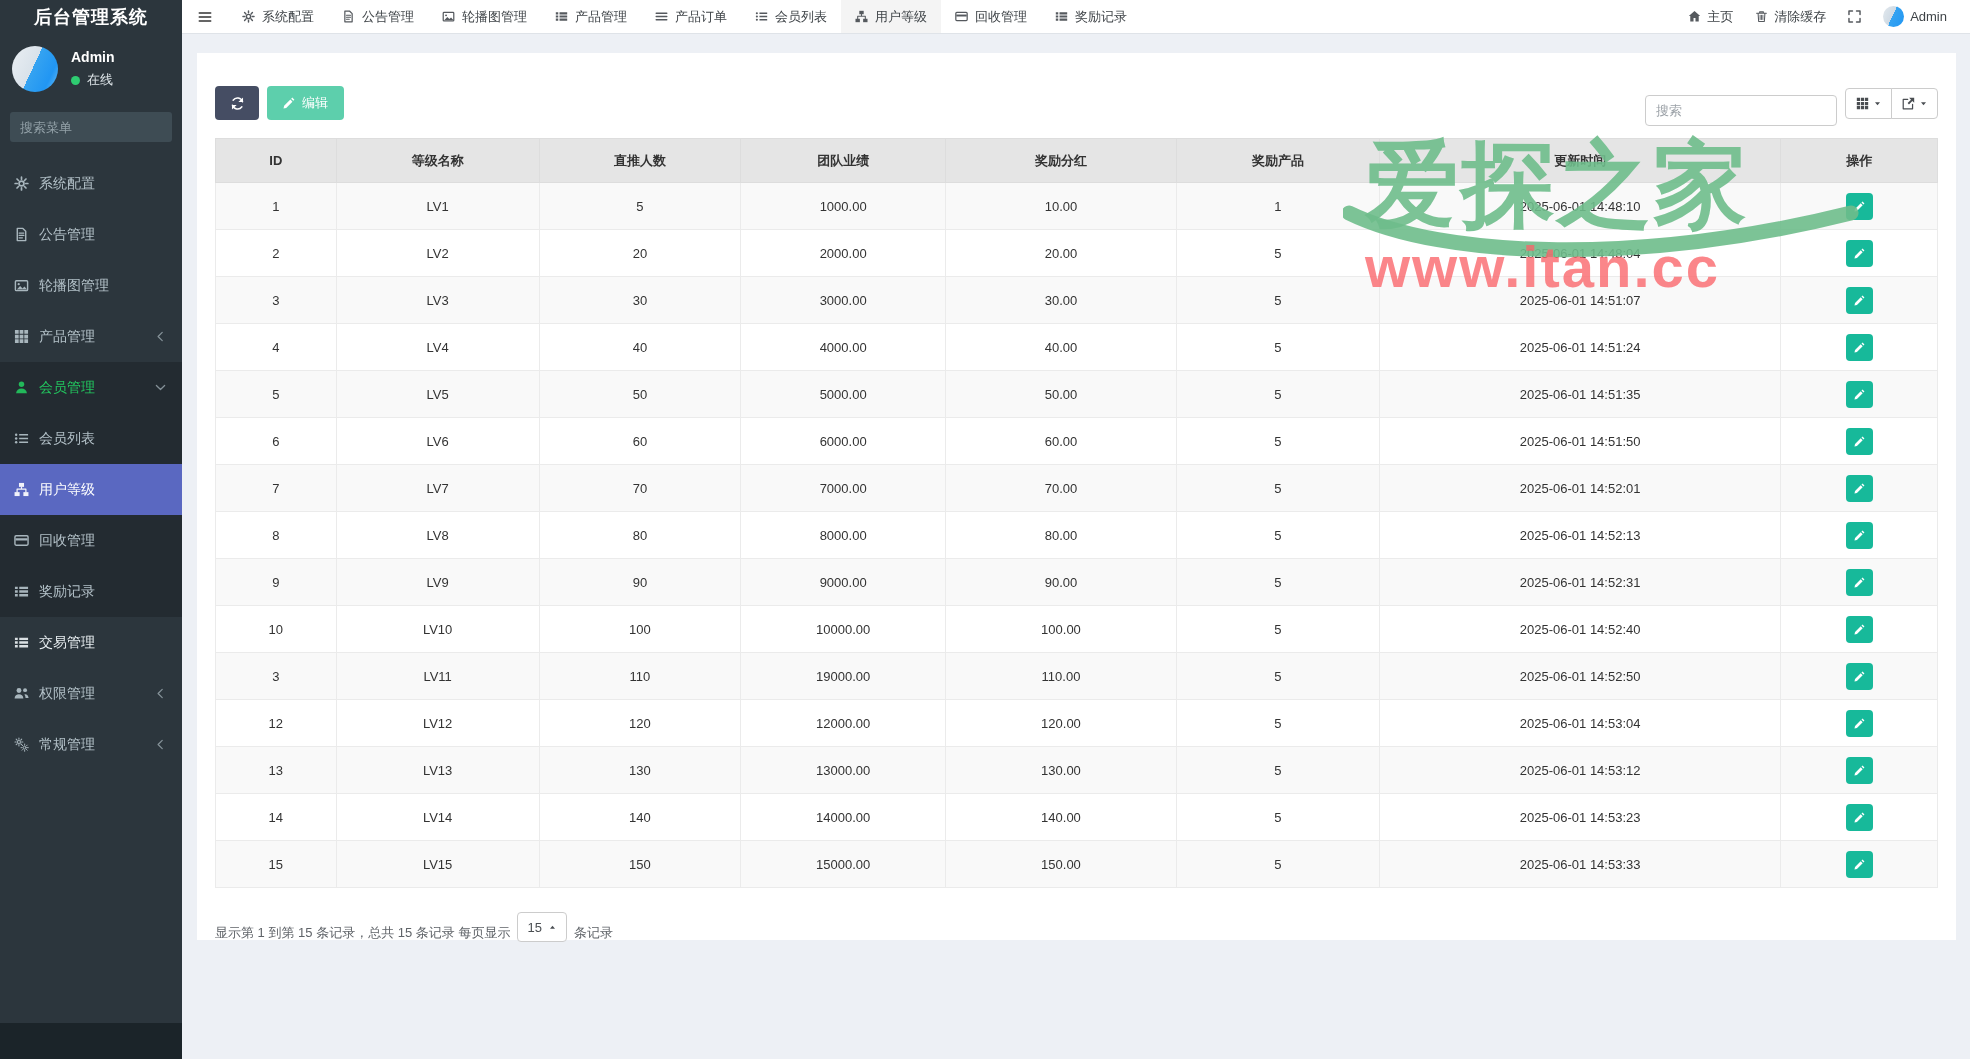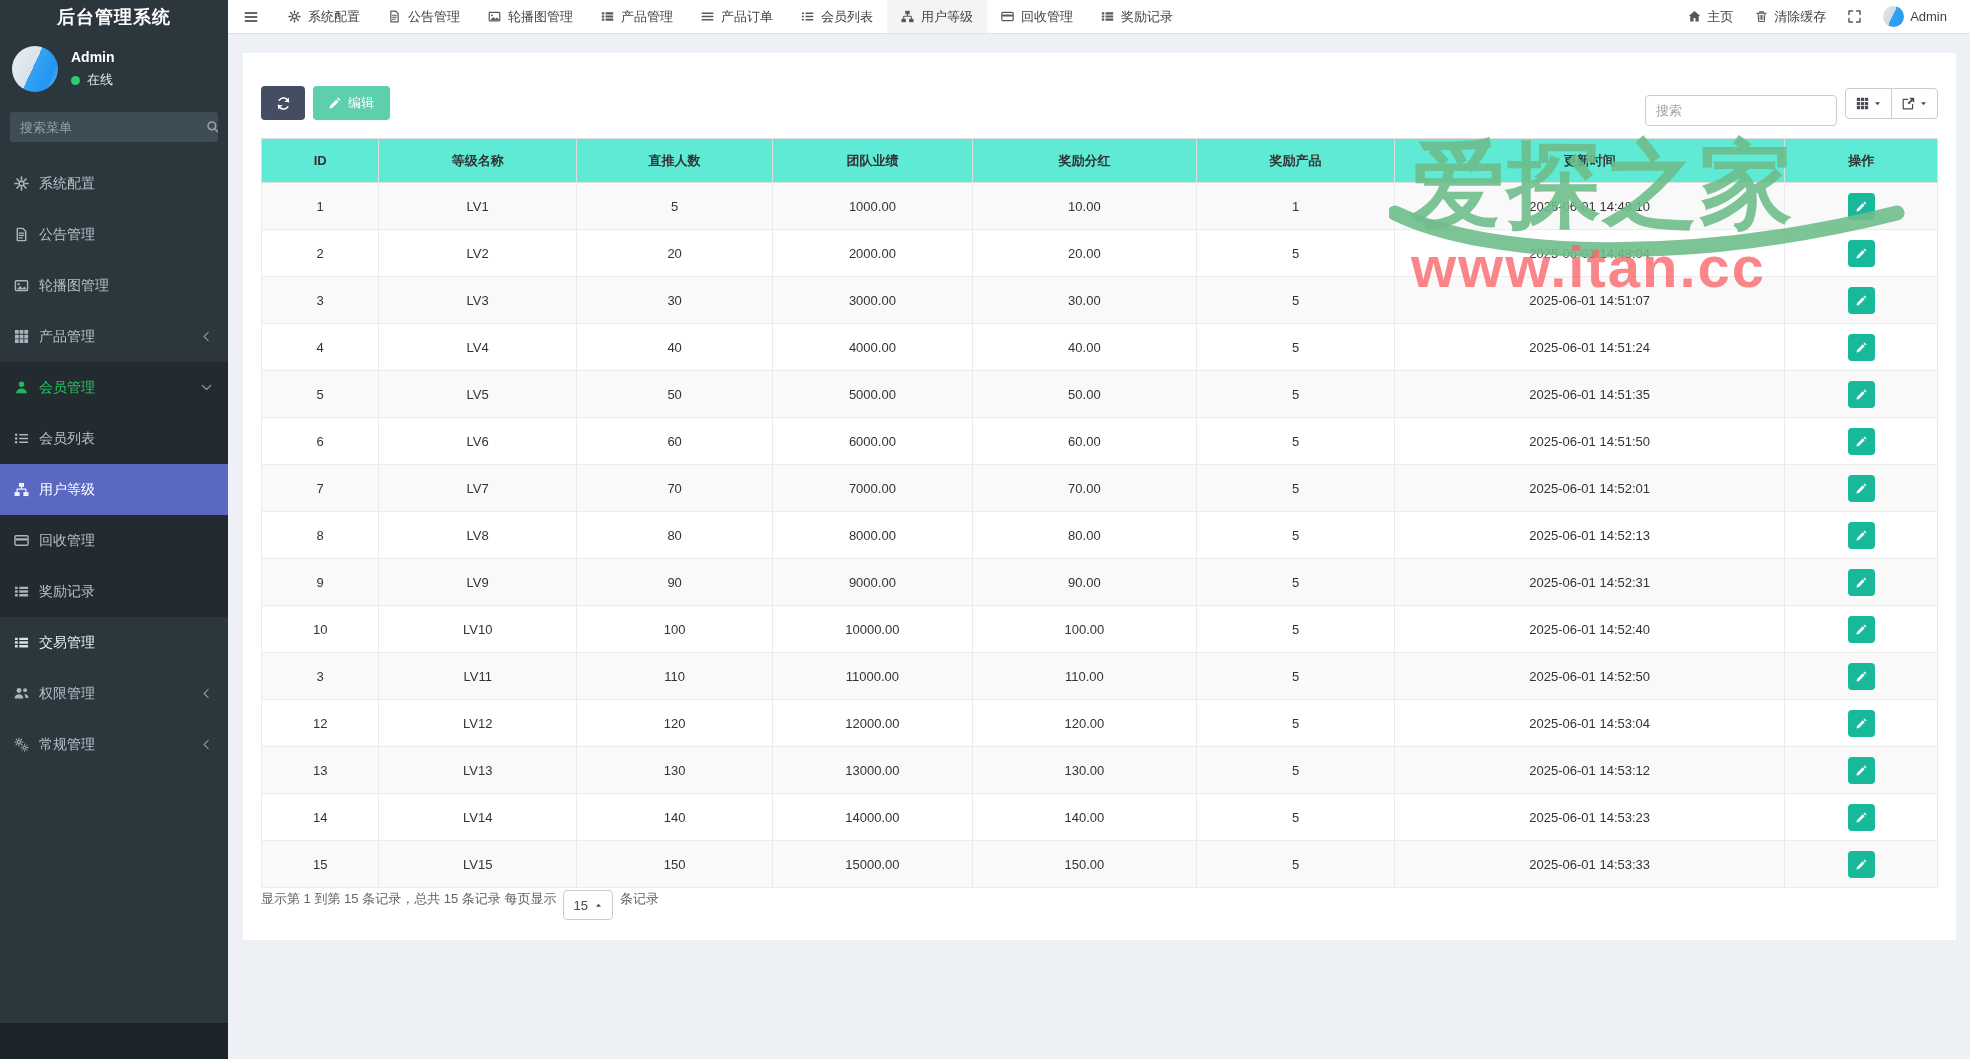--- a/index.html
+++ b/index.html
@@ -6,21 +6,21 @@
   html,body { width:1970px; height:1059px; overflow:hidden; }
   body {
     font-family:"Liberation Sans","DejaVu Sans",sans-serif;
     background:#edf0f5; display:flex; color:#333;
   }
   .ic { width:14px; height:14px; fill:currentColor; flex:none; }
   .ic .st { fill:none; stroke:currentColor; stroke-linecap:round; stroke-linejoin:round; }
   .ic .w11{stroke-width:1.1}.ic .w13{stroke-width:1.3}.ic .w15{stroke-width:1.5}.ic .w18{stroke-width:1.8}
 
   
-  .sidebar { width:228px; height:100%; background:#2c363d; color:#b3c1c8; flex:none; position:relative; z-index:10; }
+  .sidebar { width:182px; height:100%; background:#2c363d; color:#b3c1c8; flex:none; position:relative; z-index:10; }
   .brand { height:34px; line-height:34px; text-align:center; color:#fff; font-weight:bold; font-size:18px; letter-spacing:1px; }
   .user-panel { display:flex; align-items:center; gap:13px; padding:12px 12px 10px; }
   .avatar-lg { width:46px; height:46px; border-radius:50%;
     background:linear-gradient(115deg,#eaeff3 0%,#d9e2ea 46%,#35a3f1 46%,#2196f3 78%,#6ec0f7 100%); }
   .user-name { font-size:14px; font-weight:bold; color:#fff; margin-bottom:6px; }
   .user-status { font-size:13px; color:#dfe6ea; display:flex; align-items:center; gap:7px; }
   .dot { width:9px; height:9px; border-radius:50%; background:#2ecc71; display:inline-block; }
   .sidebar-search { margin:10px 10px 16px; height:30px; display:flex; background:#3e4c54; border-radius:3px; overflow:hidden; }
   .sidebar-search input { flex:1; background:transparent; border:none; outline:none; color:#eee; font-size:13px; padding:3px 10px; font-family:inherit; }
   .sidebar-search input::placeholder { color:#93a1a8; }
@@ -62,27 +62,27 @@
   .search-input { width:192px; height:31px; border:1px solid #ccc; border-radius:4px; padding:0 10px; font-size:13px; color:#555; outline:none; margin-right:8px; font-family:inherit;margin-top:15px; }
   .search-input::placeholder { color:#9aa0a6; }
   .btn-group { display:flex; }
   .btn-tool { width:47px; height:31px; background:#fff; border:1px solid #ccc; color:#4a4e52; display:flex; align-items:center; justify-content:center; gap:4px; cursor:pointer; }
   .btn-tool:first-child { border-radius:4px 0 0 4px; }
   .btn-tool + .btn-tool { margin-left:-1px; border-radius:0 4px 4px 0; }
   .btn-tool .ic { width:13px; height:13px; }
   .btn-tool .caret { width:9px; height:9px; }
 
   table.grid { width:100%; border-collapse:collapse; margin-top:12px; font-size:13px; color:#333; table-layout:fixed; }
-  table.grid th { height:44px; border:1px solid #ddd; font-weight:bold; text-align:center; background:#5eead4; }
+  table.grid th { height:44px; border:1px solid #ddd; font-weight:bold; text-align:center; background:#e5e5e5; }
   table.grid td { height:47px; border:1px solid #ebebeb; text-align:center; }
   table.grid tbody tr:nth-child(odd) td { background:#f9f9f9; }
   .btn-action { width:27px; height:27px; background:#17b99a; border-radius:4px; color:#fff; display:inline-flex; align-items:center; justify-content:center; border:none; cursor:pointer; }
   .btn-action .ic { width:11px; height:11px; }
 
-  .pagination { display:flex; align-items:flex-start; margin-top:2px; font-size:13px; color:#5f6368; }
+  .pagination { display:flex; align-items:flex-end; margin-top:24px; font-size:13px; color:#5f6368; }
   .page-size-btn { height:30px; padding:0 9px; border:1px solid #ccc; border-radius:4px; background:#fff; color:#4a4e52; display:flex; align-items:center; gap:6px; font-size:13px; margin:0 7px; cursor:pointer; font-family:inherit; }
   .page-size-btn .caret { width:9px; height:9px; }
 
   
   .wm { position:absolute; pointer-events:none; user-select:none; z-index:4; white-space:nowrap; }
   .wm-cn { left:1168px; top:80px; font-size:94px; font-weight:bold; line-height:1.1;
     color:rgba(110,189,139,.9); letter-spacing:2px; }
   .wm-swoosh { left:1146px; top:148px; width:516px; height:64px; }
   .wm-en { left:1168px; top:180px; font-size:58px; font-weight:bold; letter-spacing:2px; color:rgba(250,100,105,.78); }
 </style>
@@ -524,21 +524,21 @@
               <td><button class="btn-action" style="background: rgb(23, 185, 154);">
                   <svg class="ic " viewBox="0 0 16 16">
                     <path d="M1.5 11.7 9.8 3.4l2.8 2.8-8.3 8.3-3.6.8zM10.9 2.3 12.4.8l2.8 2.8-1.5 1.5z"></path>
                   </svg>
                 </button></td>
             </tr>
             <tr>
               <td>3</td>
               <td>LV11</td>
               <td>110</td>
-              <td>11000.00</td>
+              <td>19000.00</td>
               <td>110.00</td>
               <td>5</td>
               <td>2025-06-01 14:52:50</td>
               <td><button class="btn-action" style="background: rgb(23, 185, 154);">
                   <svg class="ic " viewBox="0 0 16 16">
                     <path d="M1.5 11.7 9.8 3.4l2.8 2.8-8.3 8.3-3.6.8zM10.9 2.3 12.4.8l2.8 2.8-1.5 1.5z"></path>
                   </svg>
                 </button></td>
             </tr>
             <tr>

